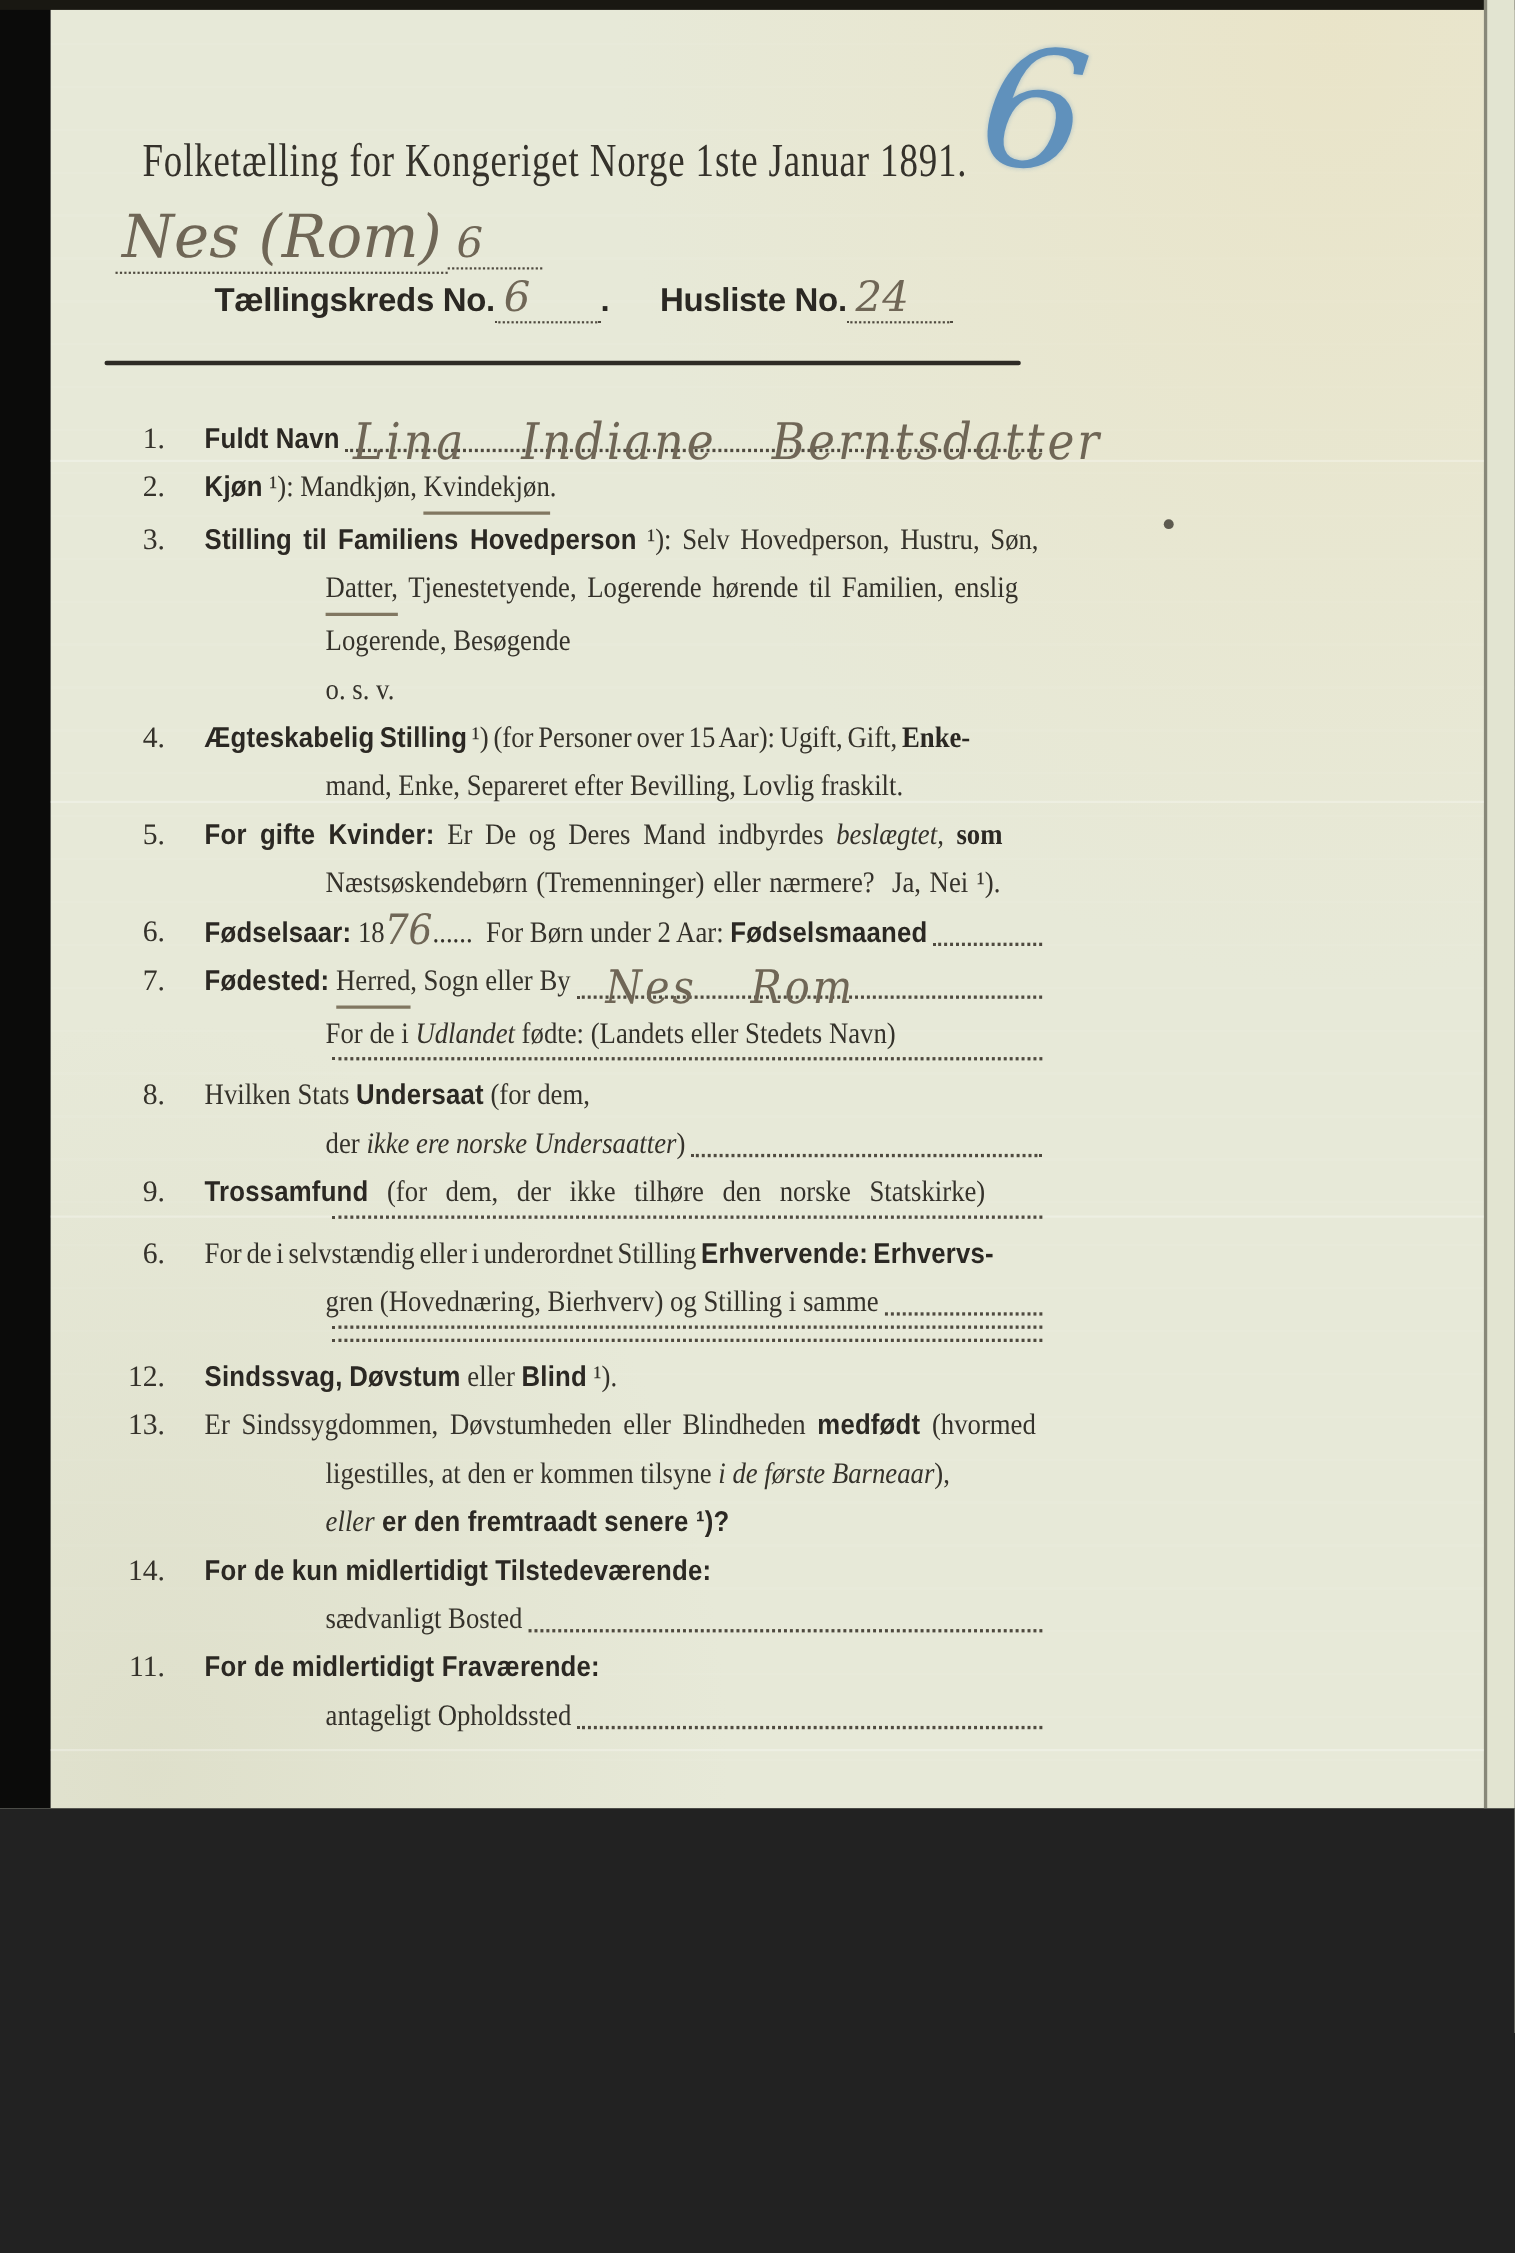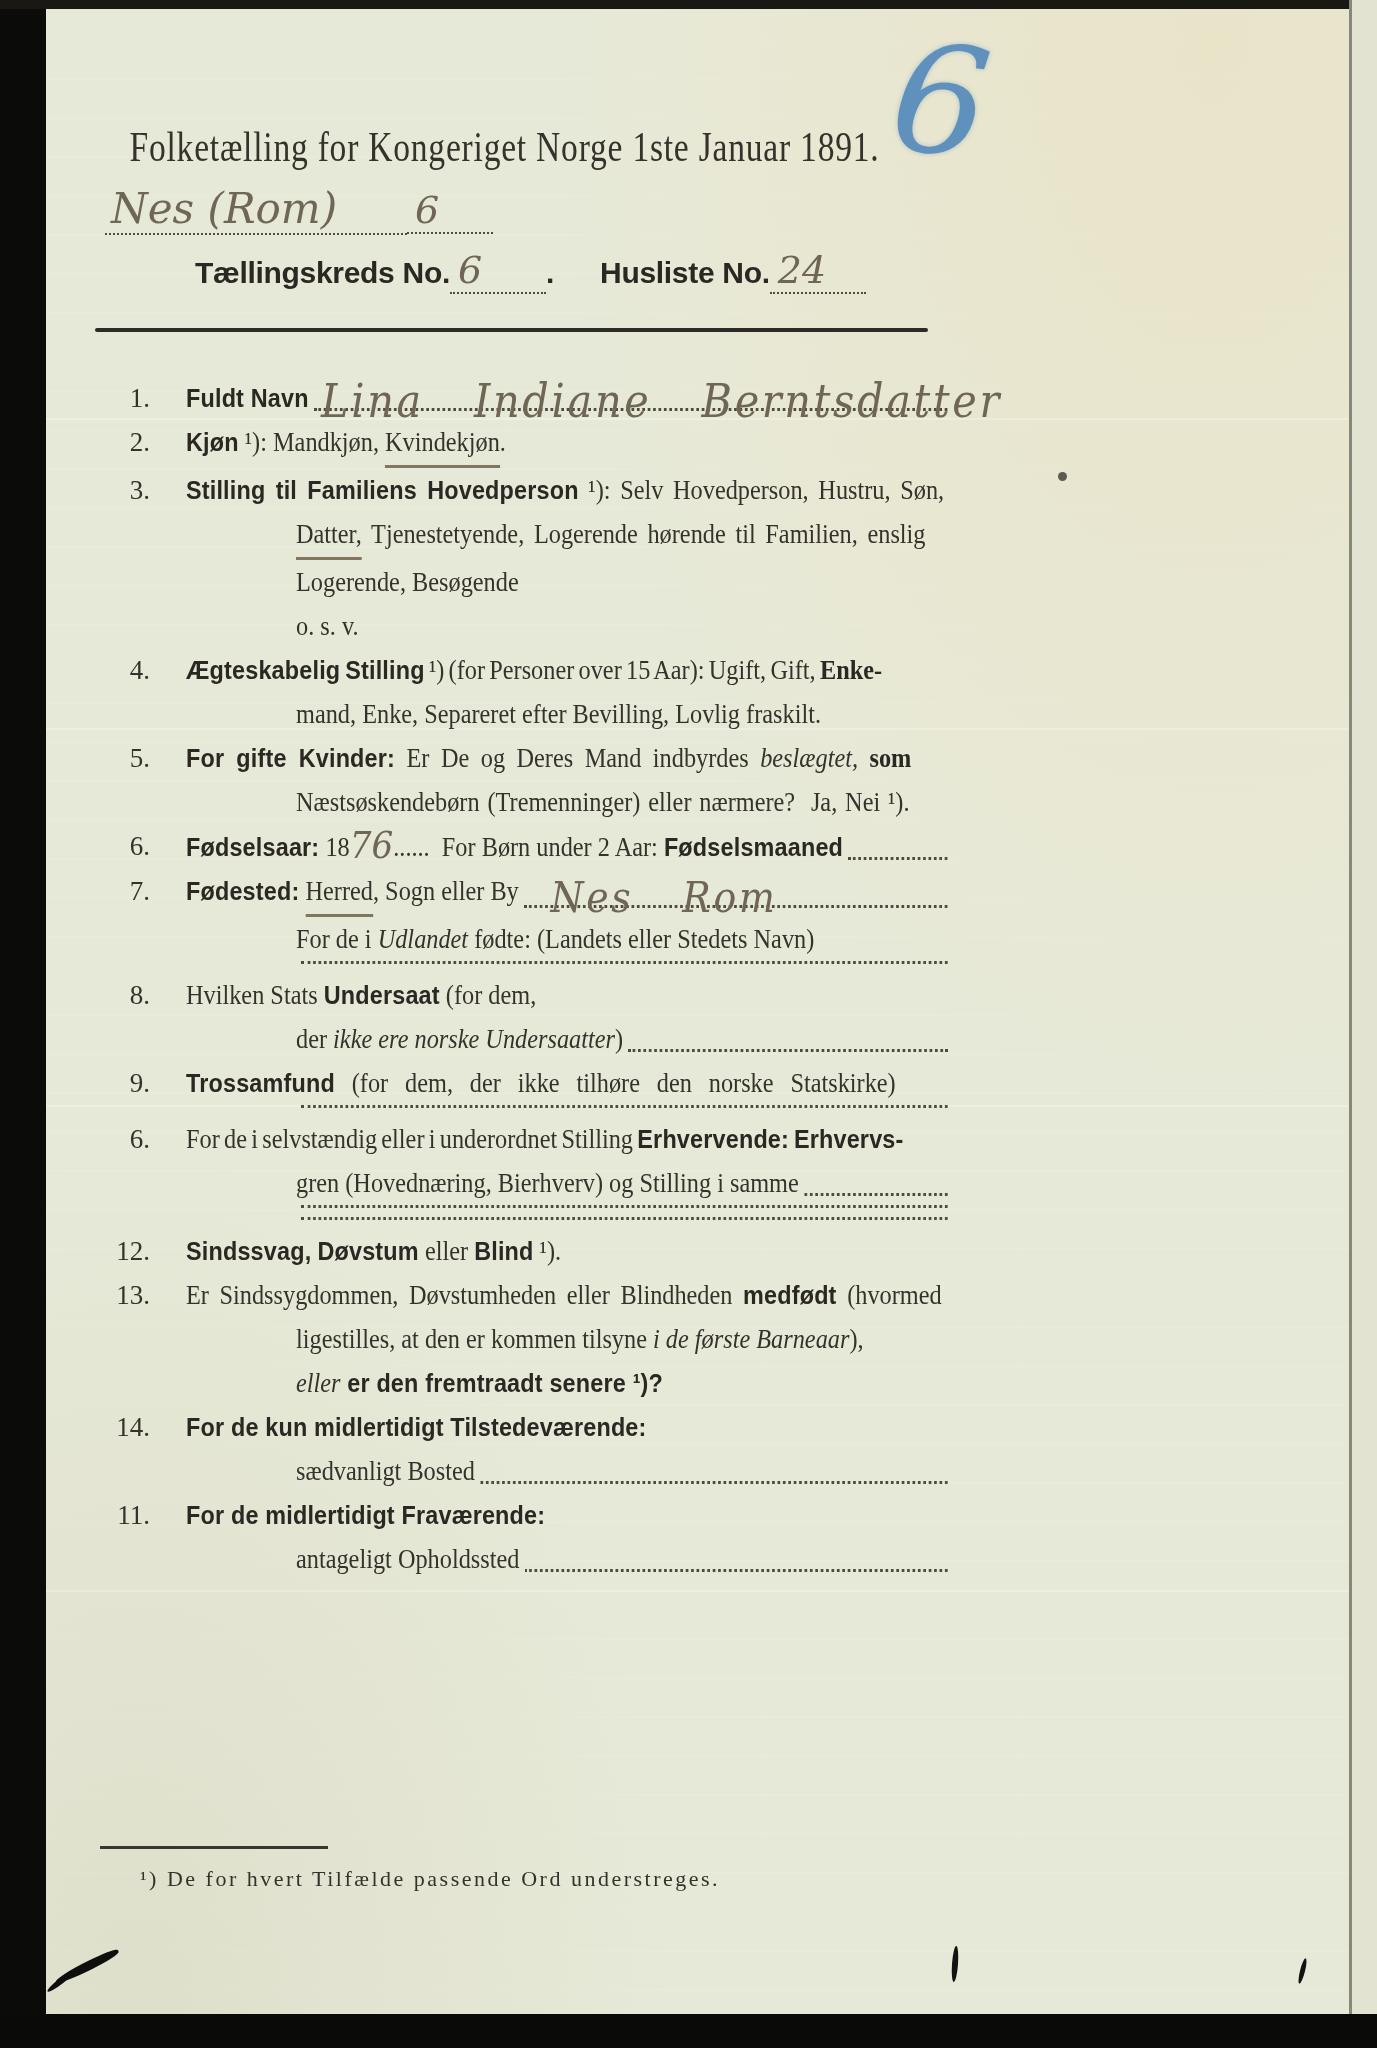--- a/index.html
+++ b/index.html
@@ -1,16 +1,16 @@
 <!DOCTYPE html>
 <html><head>
 <meta charset="utf-8">
 <style>
   html,body{margin:0;padding:0;background:#222;}
-  .page{position:relative;width:1377px;height:2048px;overflow:hidden;
+  .page{position:relative;width:1377px;height:1644px;overflow:hidden;
     background:
       radial-gradient(ellipse at 88% 2%, rgba(235,224,188,.55) 0%, rgba(235,224,188,0) 38%),
       radial-gradient(ellipse at 10% 98%, rgba(214,214,190,.5) 0%, rgba(214,214,190,0) 30%),
       repeating-linear-gradient(180deg, rgba(255,255,255,.05) 0 2px, rgba(0,0,0,0) 2px 39px),
       #e7e9d8;
     font-family:"Liberation Serif",serif;}
   
   .edge-left{position:absolute;left:0;top:0;width:46px;height:100%;background:#0b0b0a;}
   .edge-top{position:absolute;left:0;top:0;width:100%;height:9px;background:#191812;}
   .edge-bottom{position:absolute;left:0;top:2014px;width:100%;height:34px;background:#0a0a09;}
@@ -22,21 +22,21 @@
     font-size:43px;letter-spacing:1px;color:#35322b;transform:scaleX(.78);transform-origin:0 0;}
   .corner6{position:absolute;left:893px;top:26px;font-family:"DejaVu Serif",serif;font-style:italic;
     font-size:150px;line-height:1;color:#4e86ba;opacity:.88;transform:rotate(7deg);
     text-shadow:0 0 5px rgba(78,134,186,.45);}
   .hline{position:absolute;display:flex;align-items:baseline;white-space:pre;}
   .line2{left:105px;top:184px;}
   .line3{left:195px;top:248px;}
   .hdr-b{font-family:"Liberation Sans",sans-serif;font-weight:700;font-size:28px;letter-spacing:-.3px;color:#2b2823;}
   .hdr-b3{font-family:"Liberation Sans",sans-serif;font-weight:700;font-size:30px;letter-spacing:-.3px;color:#2b2823;}
   .hw{font-family:"DejaVu Serif",serif;font-style:italic;color:#6f6656;}
-  .hw-muni{font-size:42px;min-width:292px;border-bottom:2.5px dotted #4f4a3f;padding:0 4px 0 6px;}
+  .hw-muni{font-size:54px;min-width:292px;border-bottom:2.5px dotted #4f4a3f;padding:0 4px 0 6px;}
   .hw-val{font-size:38px;min-width:78px;border-bottom:2.5px dotted #4f4a3f;padding-left:8px;}
   .hw-val3{font-size:38px;min-width:88px;border-bottom:2.5px dotted #4f4a3f;padding-left:8px;}
   .gap{display:inline-block;width:46px;}
   .rule{position:absolute;left:95px;top:328px;width:833px;height:4px;background:#2e2b25;border-radius:2px;}
 
   
   .questions{position:absolute;left:100px;top:376px;width:840px;}
   .q{display:flex;}
   .q-no{flex:none;width:50px;text-align:right;padding-right:8px;font-size:27px;line-height:44px;color:#35322b;}
   .q-body{flex:1;min-width:0;margin-left:28px;}

